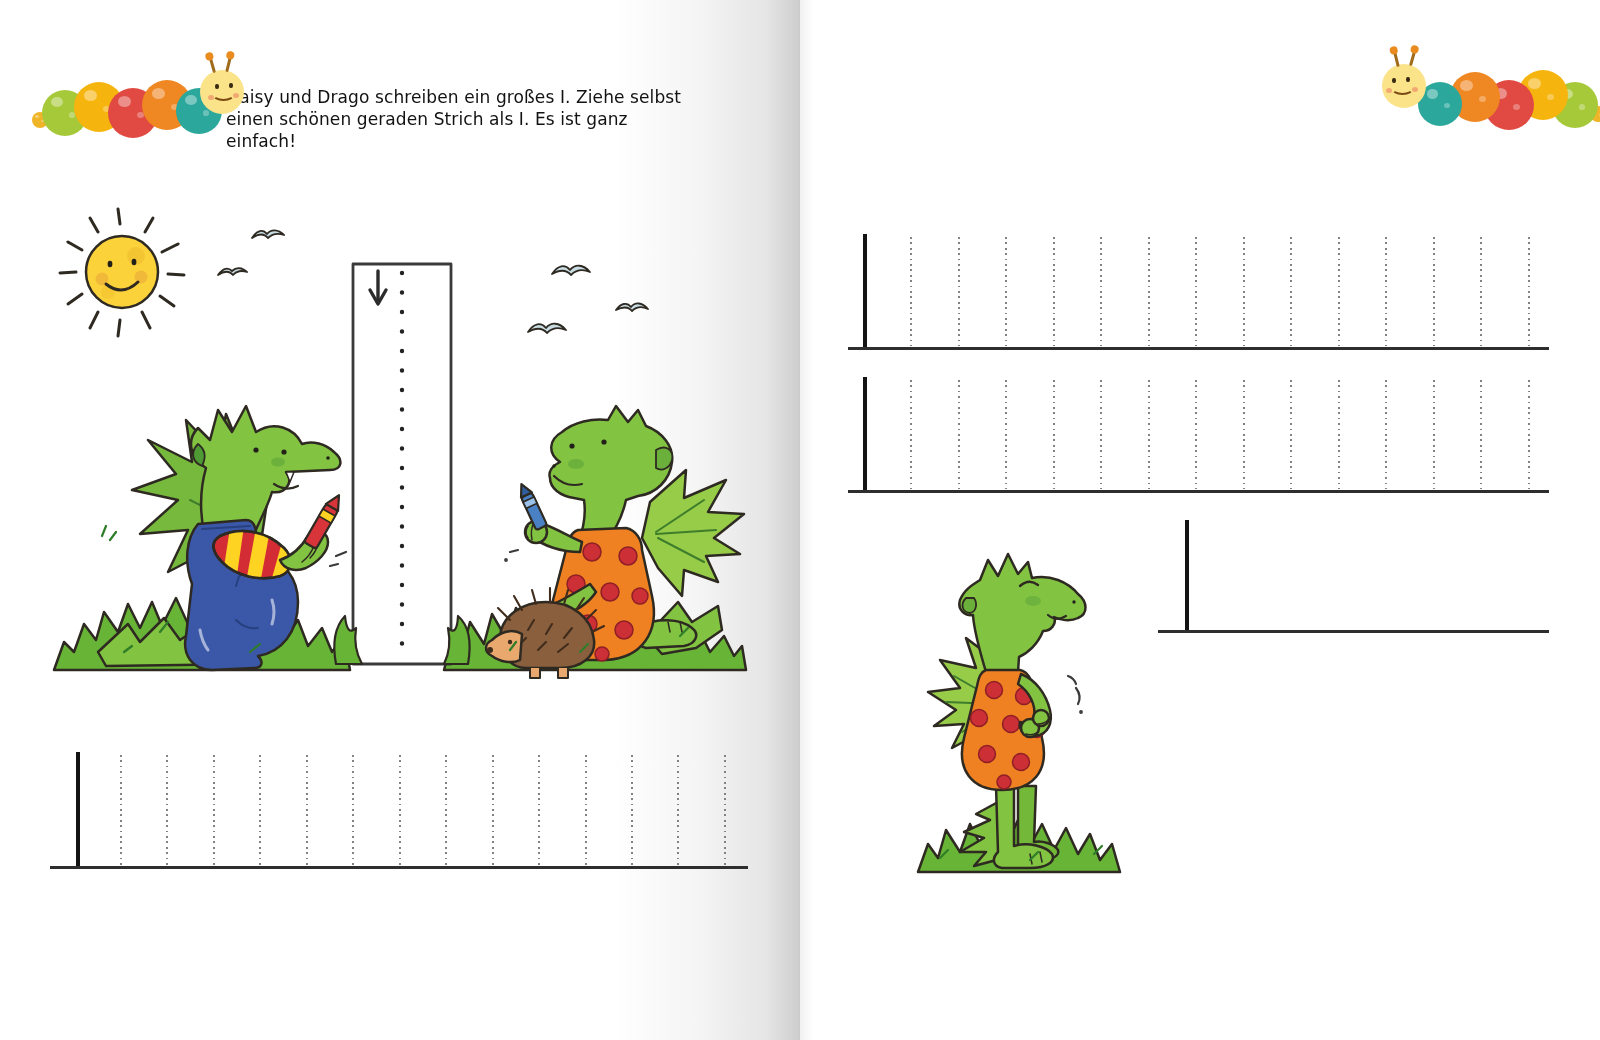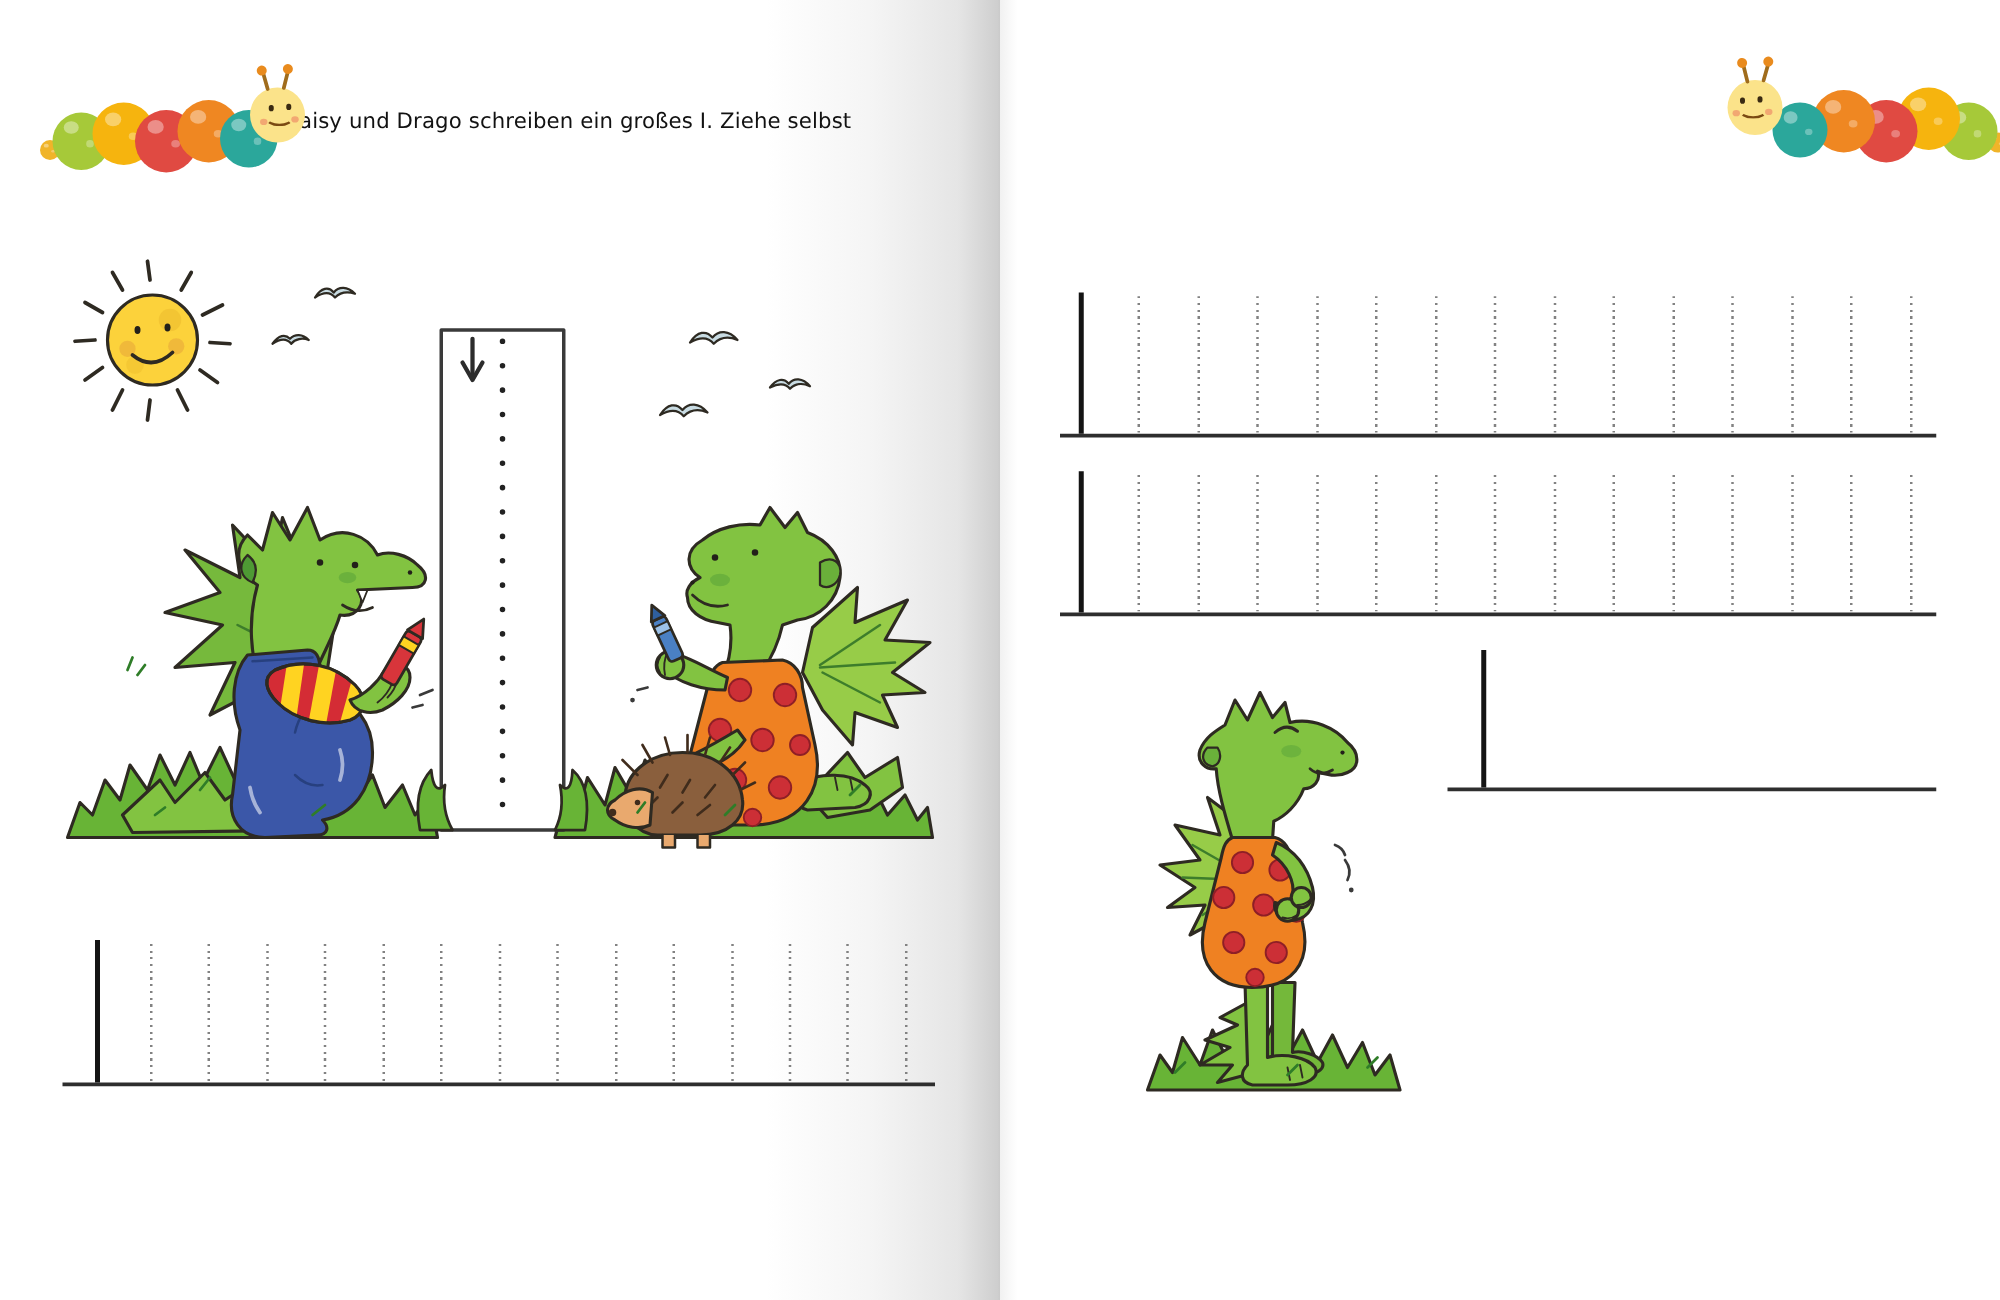--- a/index.html
+++ b/index.html
@@ -84,20 +84,21 @@
       <div class="eye" style="left:15px;top:14px;"></div>
       <div class="eye" style="left:29px;top:13px;"></div>
       <div class="smile" style="left:12px;top:17px;"></div>
       <div class="cheek" style="left:8px;top:25px;"></div>
       <div class="cheek" style="left:33px;top:23px;"></div>
     </div>
   </div>
 
   <div class="abs instruction">
     <div>Daisy und Drago schreiben ein großes I. Ziehe selbst</div>
+    <div>einen schönen geraden Strich als I. Es ist ganz einfach!</div>
   </div>
 
   <svg class="abs" style="left:40px;top:200px;" width="720" height="490" viewBox="0 0 720 490">
     <g stroke="#2e2a22" stroke-width="2.5" stroke-linejoin="round" stroke-linecap="round">
 
       <g>
         <g fill="none" stroke-width="3">
           <path d="M80,24 L78,9"></path>
             <path d="M105,32 L113,18"></path>
             <path d="M122,52 L138,44"></path>

